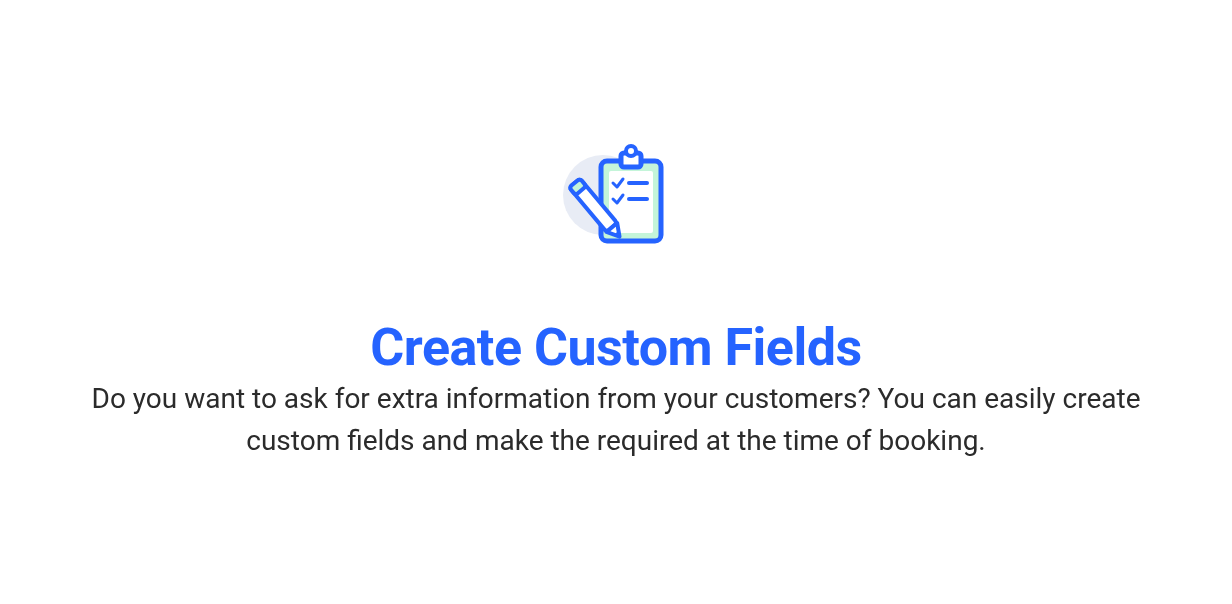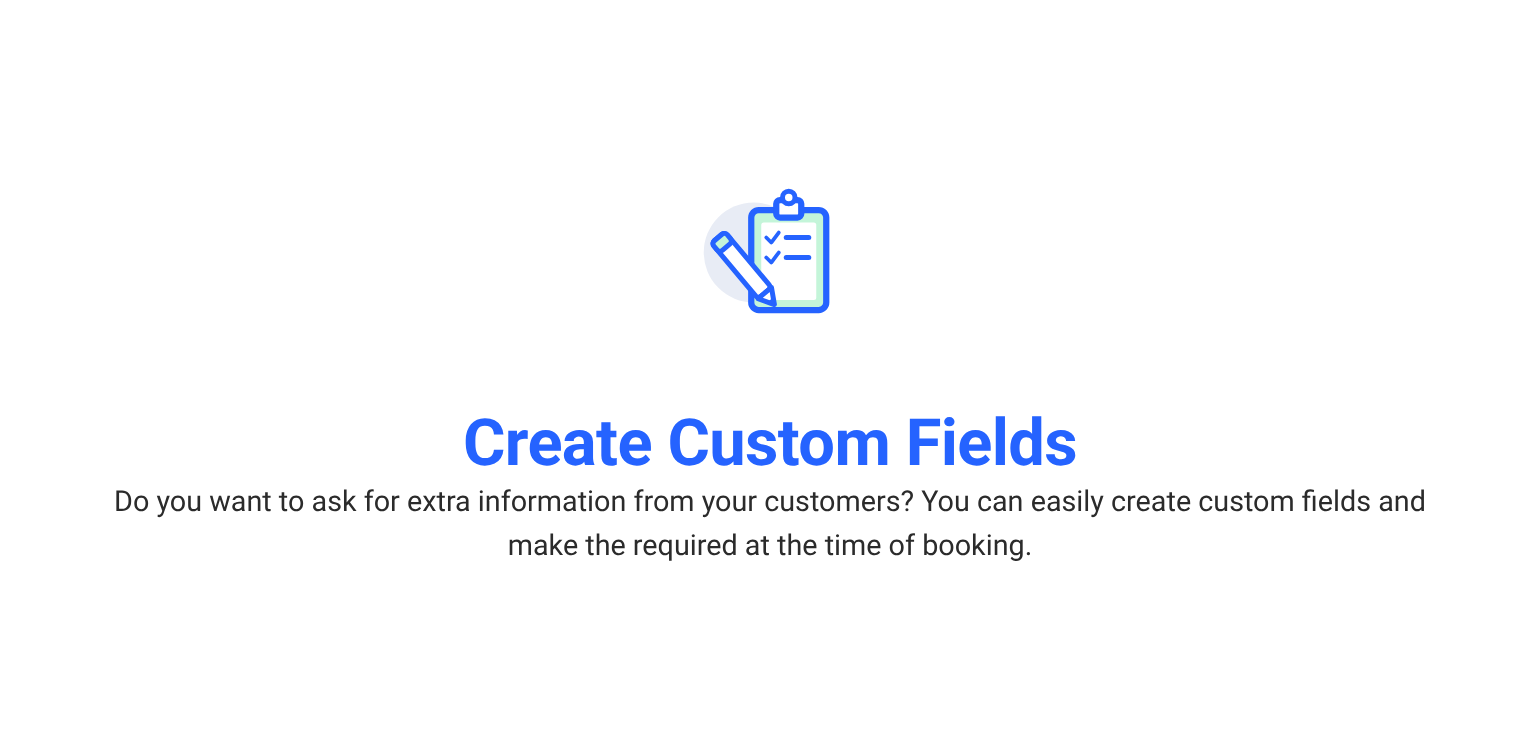--- a/index.html
+++ b/index.html
@@ -23,21 +23,21 @@
       position: relative;
     }
     .heading {
       font-size: 52px;
       font-weight: 700;
       color: #2563ff;
       text-align: center;
       letter-spacing: -0.5px;
     }
     .description {
-      font-size: 23px;
+      font-size: 28px;
       font-weight: 400;
       color: #2b2b2b;
       text-align: center;
       line-height: 1.5;
       max-width: 1080px;
     }
   </style>
 </head>
 <body>
 

